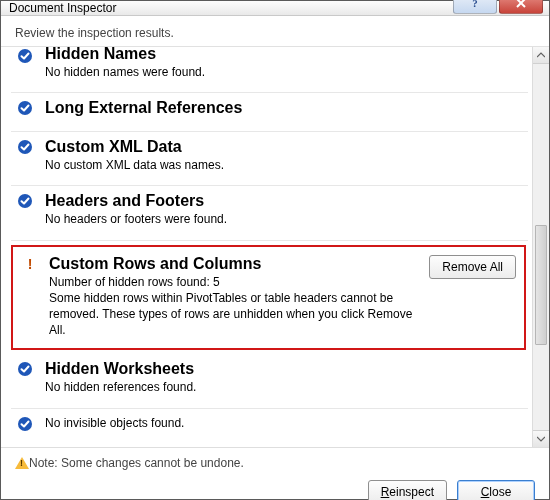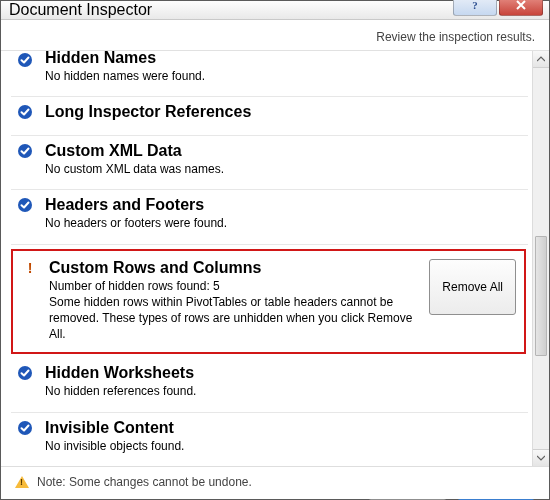--- a/index.html
+++ b/index.html
@@ -18,21 +18,21 @@
     display:flex; flex-direction:column;
     box-shadow:0 3px 10px rgba(0,0,0,.3);
   }
   .titlebar {
     height:30px;
     background:linear-gradient(#fdfdfd,#e9e9e9);
     border-bottom:1px solid #c9c9c9;
     display:flex; align-items:center;
     padding-left:8px;
   }
-  .titlebar-title { font-size:16px; }
+  .titlebar-title { font-size:12px; }
   .titlebar-spacer { flex:1; }
   .titlebar-btn {
     width:44px; height:20px;
     margin:0 1px; margin-top:-9px;
     border:1px solid rgba(0,0,0,.25);
     border-top:none;
     border-radius:0 0 3px 3px;
     display:flex; align-items:center; justify-content:center;
     background:linear-gradient(#f3f3f3,#d8d8d8);
   }
@@ -41,21 +41,20 @@
     background:linear-gradient(#e78f87,#c8443a);
     margin-right:6px;
   }
   .titlebar-btn svg { display:block; }
 
   .instruction {
     padding:10px 14px 6px 14px;
     color:#444;
     border-bottom:1px solid #e1e1e1;
     font-size:12px;
-    text-align:right;
   }
 
   .content-area {
     flex:1; position:relative;
     display:flex;
   }
   .scroll-region {
     flex:1; overflow:hidden;
     padding:0 4px 0 10px;
   }
@@ -93,21 +92,21 @@
     margin-right:10px; margin-top:1px;
   }
   .item-body { flex:1; }
   .item-title { font-weight:600; font-size:16px; margin-bottom:1px; }
   .item-desc { font-size:12px; color:#000; line-height:1.35; }
   .item.cut .item-title { margin-top:-2px; }
   .item.cut { padding-top:0; }
   .item-action { margin-left:8px; }
   .btn {
     font:12px "Segoe UI", Tahoma, sans-serif;
-    padding:20px 12px;
+    padding:4px 12px;
     background:linear-gradient(#fdfdfd,#ececec);
     border:1px solid #8f8f8f;
     border-radius:3px;
     cursor:default;
   }
   .btn.default {
     border:1px solid #3a7ecf;
     box-shadow:0 0 0 1px rgba(120,180,255,.6) inset;
   }
 
@@ -121,21 +120,21 @@
   .check-icon circle { fill:#1f57b8; }
   .check-icon path { stroke:#fff; stroke-width:2; fill:none; stroke-linecap:round; stroke-linejoin:round; }
   .warn-icon { font-weight:700; color:#c04a00; font-size:14px; text-align:center; }
 
   .footer {
     border-top:1px solid #dedede;
     padding:8px 14px 12px 14px;
     display:flex; flex-direction:column; gap:10px;
   }
   .footer-note {
-    display:flex; align-items:center; gap:8px;
+    display:flex; align-items:center; 
     color:#444; font-size:12px;
   }
   .footer-note .tri {
     width:0; height:0;
     border-left:7px solid transparent;
     border-right:7px solid transparent;
     border-bottom:12px solid #f7bb3b;
     position:relative;
   }
   .footer-note .tri::after {
@@ -187,21 +186,21 @@
       </div>
 
       <div class="item">
         <div class="item-icon">
           <svg class="check-icon" width="16" height="16" viewBox="0 0 16 16">
               <circle cx="8" cy="8" r="7"></circle>
               <path d="M4.5 8.2 L7 10.5 L11.5 5.5"></path>
             </svg>
         </div>
         <div class="item-body">
-          <div class="item-title">Long Inspector References</div>
+          <div class="item-title">Long External References</div>
         </div>
       </div>
 
       <div class="item">
         <div class="item-icon">
           <svg class="check-icon" width="16" height="16" viewBox="0 0 16 16">
               <circle cx="8" cy="8" r="7"></circle>
               <path d="M4.5 8.2 L7 10.5 L11.5 5.5"></path>
             </svg>
         </div>
@@ -252,21 +251,20 @@
       </div>
 
       <div class="item">
         <div class="item-icon">
           <svg class="check-icon" width="16" height="16" viewBox="0 0 16 16">
               <circle cx="8" cy="8" r="7"></circle>
               <path d="M4.5 8.2 L7 10.5 L11.5 5.5"></path>
             </svg>
         </div>
         <div class="item-body">
-          <div class="item-title">Invisible Content</div>
           <div class="item-desc">No invisible objects found.</div>
         </div>
       </div>
 
     </div>
 
     <div class="scrollbar">
       <div class="sb-arrow">
         <svg width="8" height="6" viewBox="0 0 8 6">
             <path d="M0 5 L4 1 L8 5" fill="none" stroke="#606060" stroke-width="1.2"></path>

